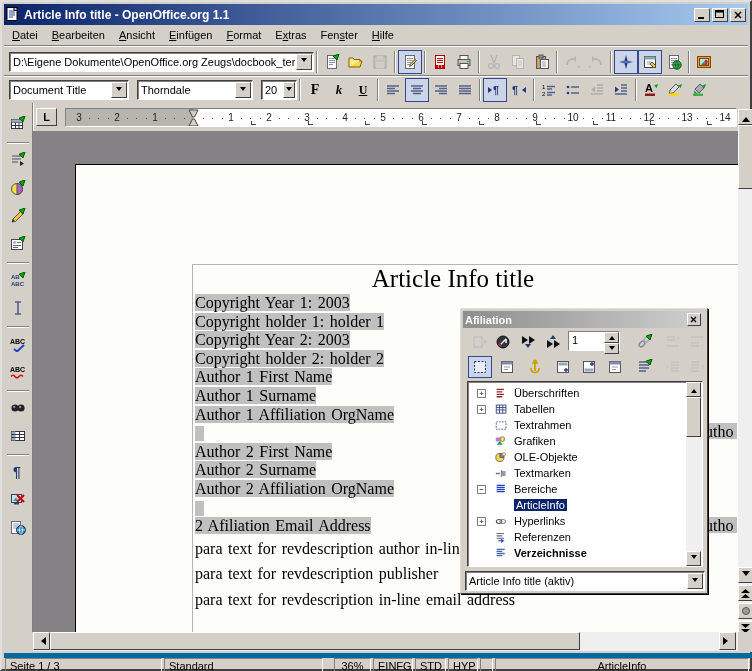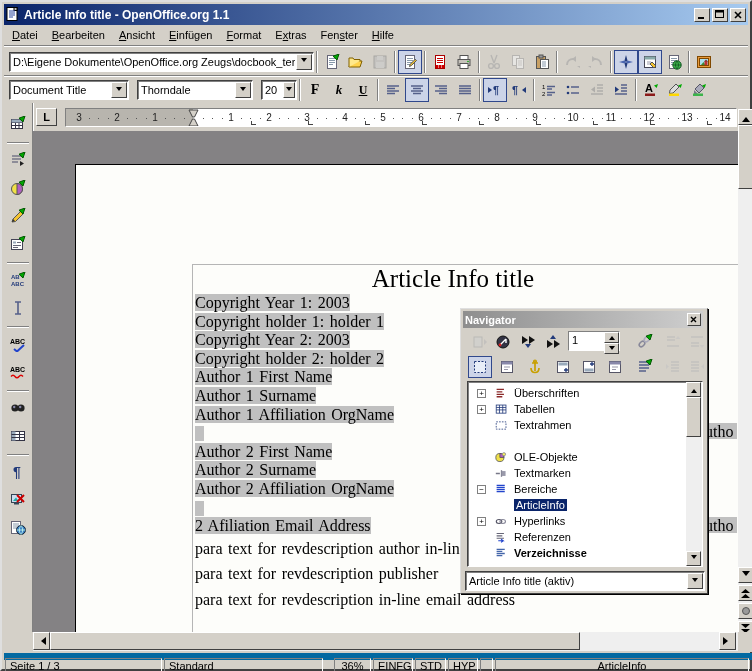--- a/index.html
+++ b/index.html
@@ -110,22 +110,22 @@
   #vscroll { left:736px; top:107px; width:15px; height:529px; background:#efefef; }
   #vscroll .sbtn { position:absolute; left:0; width:15px; height:16px; }
   #vthumb { position:absolute; left:0; top:16px; width:15px; height:64px; background:#d4d0c8;
     border:1px solid; border-color:#fff #404040 #404040 #fff; }
   #hscroll-row { left:2px; top:630px; width:748px; height:20px; background:#d4d0c8; }
   #hscroll { position:absolute; left:29px; top:0px; width:705px; height:19px; background:#efefef; }
   #hscroll .sbtn { position:absolute; top:0; width:17px; height:18px; }
   #hthumb { position:absolute; left:17px; top:0; width:530px; height:18px; background:#d4d0c8;
     border:1px solid; border-color:#fff #404040 #404040 #fff; }
   
-  #statusbar { left:2px; top:651px; width:748px; height:18px; display:flex; align-items:center;
-    border-top:7px solid #0369a1; padding:0 1px; }
+  #statusbar { left:2px; top:651px; width:748px; height:18px; display:flex; align-items:flex-start;
+    border-top:5px solid #0369a1; padding:0 1px; }
   .sfield { height:16px; border:1px solid; border-color:#808080 #fff #fff #808080;
     padding:1px 4px; white-space:nowrap; overflow:hidden; flex:none; margin-right:2px; }
   
   .tri-up { width:0;height:0;border:4px solid transparent;border-bottom:5px solid #000;margin-bottom:4px;}
   .tri-down { width:0;height:0;border:4px solid transparent;border-top:5px solid #000;margin-top:4px;}
   .tri-left { width:0;height:0;border:4px solid transparent;border-right:5px solid #000;margin-right:4px;}
   .tri-right { width:0;height:0;border:4px solid transparent;border-left:5px solid #000;margin-left:4px;}
 </style>
 </head>
 <body>
@@ -560,21 +560,21 @@
         <div class="dline para"><span>para text for revdescription publisher</span></div>
         <div class="dline para"><span>para text for revdescription in-line email address</span></div>
       </div>
     <div id="fragments">
         <div class="fragment" style="top: 292px;">utho</div>
         <div class="fragment" style="top: 386px;">utho</div>
       </div>
 
     <div id="navigator">
       <div id="nav-titlebar">
-        <span id="nav-title">Navigator</span>
+        <span id="nav-title">Afiliation</span>
         <span id="nav-close">
             <svg width="8" height="7">
               <path d="M1 1l5 5M6 1l-5 5" stroke="#000" stroke-width="1.4"></path>
             </svg>
           </span>
       </div>
       <div id="nav-toolbar" style="position: absolute; left: 2px; top: 21px; width: 244px; height: 50px;">
           <span class="nav-tbtn dis" style="left: 5px; top: 1px;">
             <svg width="16" height="16" viewBox="0 0 16 16">
               <rect x="2" y="3" width="8" height="10" fill="#ccc" stroke="#999"></rect>
@@ -704,20 +704,28 @@
                 <rect x="1.5" y="2.5" width="12" height="10" fill="#fff" stroke="#223a7a"></rect>
                 <path d="M1.5 5.5h12M1.5 8.5h12M5.5 2.5v10M9.5 2.5v10" stroke="#223a7a"></path>
               </svg></span>
             <span class="tree-label">Tabellen</span>
           </div>
           <div class="tree-row" style="top:36px;">
             <span class="tree-icon"><svg width="13" height="13" viewBox="0 0 16 16">
                 <rect x="1.5" y="3.5" width="12" height="9" fill="none" stroke="#223a7a" stroke-dasharray="2 1.5"></rect>
               </svg></span>
             <span class="tree-label">Textrahmen</span>
+          </div>
+          <div class="tree-row" style="top:52px;">
+            <span class="tree-icon"><svg width="13" height="13" viewBox="0 0 16 16">
+                <circle cx="9" cy="5" r="3" fill="#f0e048" stroke="#777"></circle>
+                <path d="M2 12l4-5 3.5 5z" fill="#2aa050"></path>
+                <rect x="1" y="3" width="6" height="5" fill="#b060c0" opacity=".8"></rect>
+              </svg></span>
+            <span class="tree-label">Grafiken</span>
           </div>
           <div class="tree-row" style="top:68px;">
             <span class="tree-icon"><svg width="13" height="13" viewBox="0 0 16 16">
                 <circle cx="6" cy="8" r="5" fill="#f0e048" stroke="#555"></circle>
                 <path d="M6 8V3a5 5 0 015 5z" fill="#b060c0" stroke="#555"></path>
                 <circle cx="11" cy="4" r="2" fill="#f8f060" stroke="#888"></circle>
               </svg></span>
             <span class="tree-label">OLE-Objekte</span>
           </div>
           <div class="tree-row" style="top:84px;">

